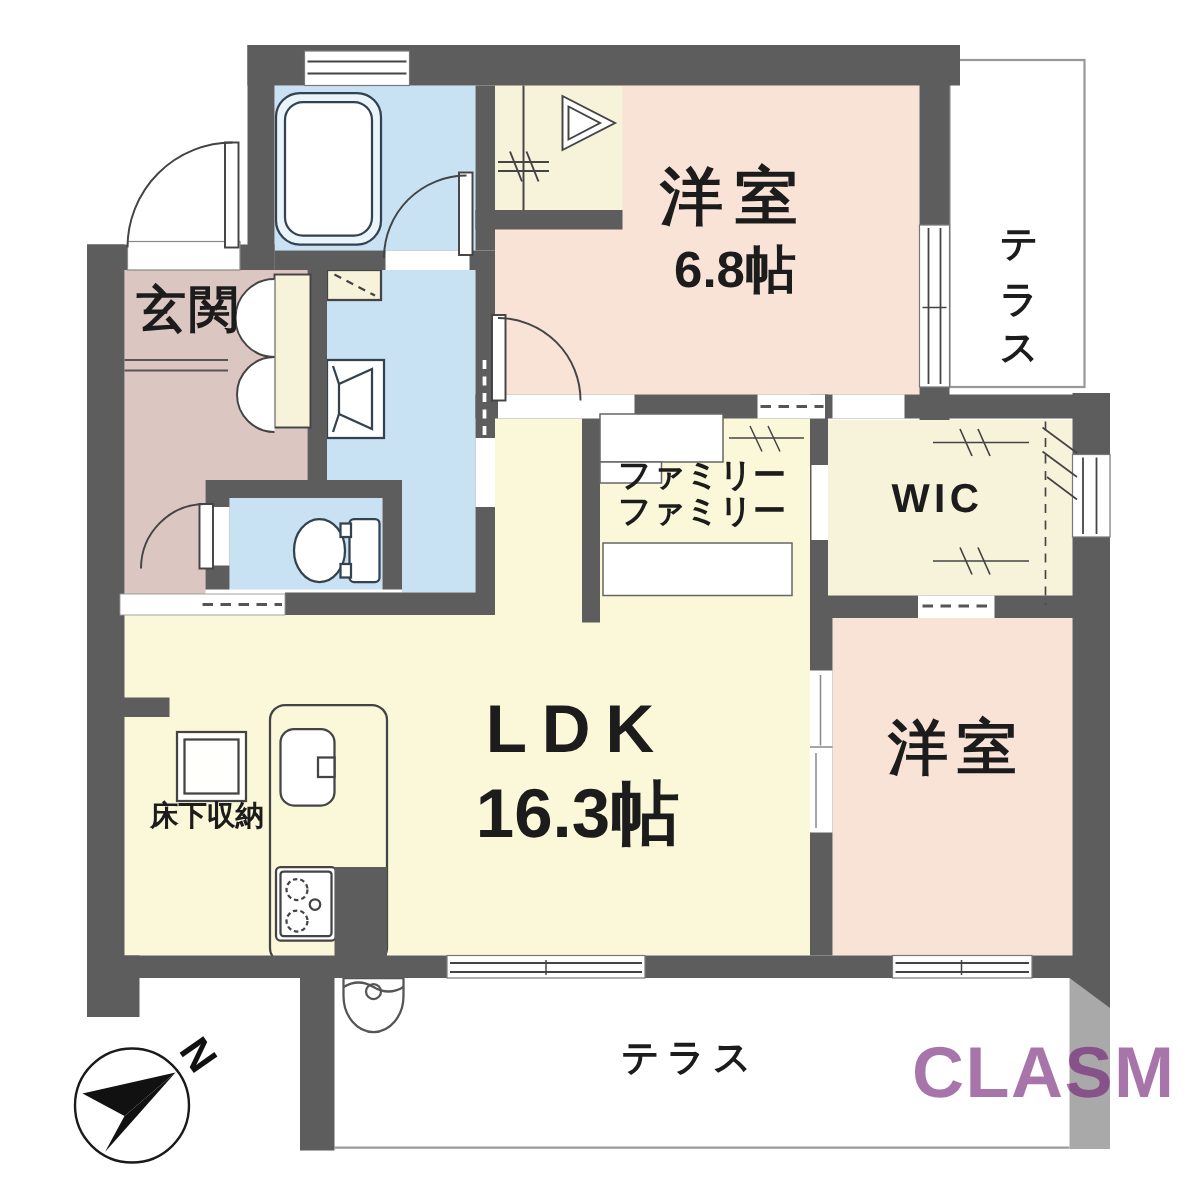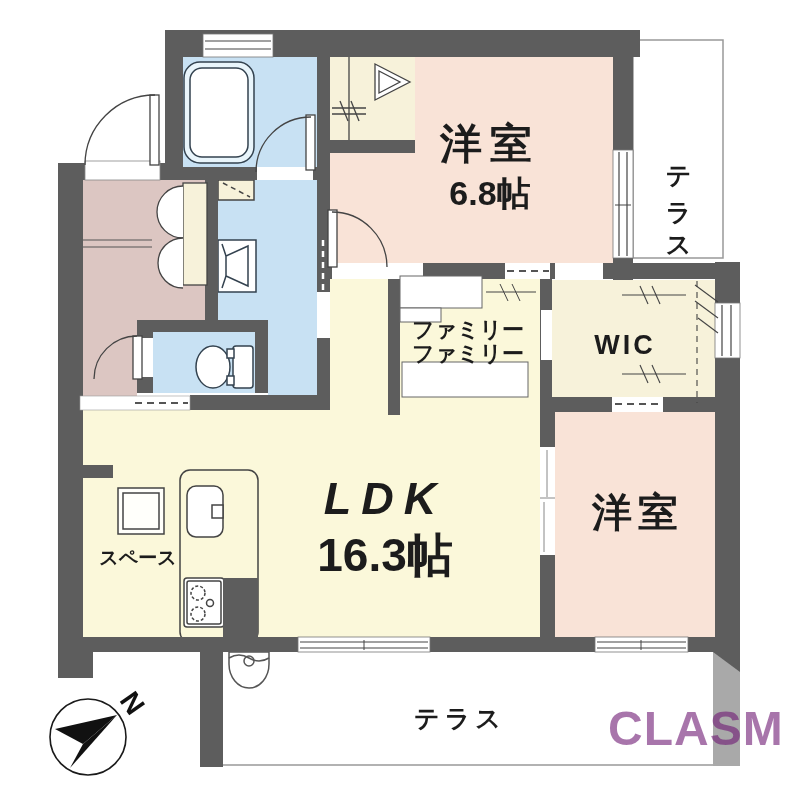--- a/index.html
+++ b/index.html
@@ -1,28 +1,28 @@
 <!DOCTYPE html>
 <html><head>
 <meta charset="utf-8">
 <style>
   html,body{margin:0;padding:0;background:#fff;}
   #canvas{position:relative;width:800px;height:800px;background:#fff;overflow:hidden;
           font-family:"Liberation Sans", sans-serif;}
   #plan-svg{position:absolute;left:0;top:0;}
   .lbl{position:absolute;color:#1c1c1c;font-weight:bold;text-align:center;line-height:1.08;
-       white-space:nowrap;margin-top:13px;}
+       white-space:nowrap;}
   .lbl-genkan{left:84px;top:188px;width:84px;font-size:33px;letter-spacing:2px;}
   .lbl-r68-name{left:400px;top:108px;width:180px;font-size:42px;letter-spacing:8px;}
   .lbl-r68-size{left:400px;top:162px;width:180px;font-size:34px;}
   .lbl-terrace-r{left:660px;top:104px;width:32px;font-size:25px;letter-spacing:7px;
                  writing-mode:vertical-rl;text-orientation:upright;height:170px;}
   .lbl-family{left:392px;top:305px;width:152px;font-size:22px;}
   .lbl-wic{left:560px;top:318px;width:130px;font-size:27px;letter-spacing:3px;}
-  .lbl-ldk-name{left:290px;top:462px;width:190px;font-size:45px;letter-spacing:10px;font-style:italic;}
+  .lbl-ldk-name{left:290px;top:462px;width:190px;font-size:45px;letter-spacing:10px;}
   .lbl-ldk-size{left:290px;top:518px;width:190px;font-size:46px;}
   .lbl-r51-name{left:556px;top:478px;width:164px;font-size:40px;letter-spacing:6px;}
   .lbl-r51-size{left:556px;top:528px;width:164px;font-size:36px;}
   .lbl-yukashita{left:92px;top:535px;width:92px;font-size:19px;}
   .lbl-terrace-b{left:400px;top:692px;width:120px;font-size:25px;letter-spacing:5px;}
   .watermark{left:608px;top:690px;width:160px;font-size:48px;color:#701a75;opacity:.6;
              letter-spacing:1px;text-align:left;}
 </style>
 </head>
 <body>
@@ -276,28 +276,29 @@
   </g>
 
   <g>
     <circle cx="88" cy="737" r="38" fill="#fff" stroke="#1a1a1a" stroke-width="1.6"></circle>
     <path d="M117,715 L55,729 L83,744 Z" fill="#111"></path>
     <path d="M117,715 L83,744 L70,768 Z" fill="#111"></path>
     <text x="131" y="712" font-size="28" font-weight="bold" fill="#111" text-anchor="middle" transform="rotate(55 131 704)">N</text>
   </g>
 </svg>
 
+<div class="lbl lbl-genkan">玄関</div>
 <div class="lbl lbl-r68-name">洋室</div>
 <div class="lbl lbl-r68-size">6.8帖</div>
 <div class="lbl lbl-terrace-r">テラス</div>
 <div class="lbl lbl-family">
   <div>ファミリー</div>
   <div>ファミリー</div>
 </div>
 <div class="lbl lbl-wic">WIC</div>
 <div class="lbl lbl-ldk-name">LDK</div>
 <div class="lbl lbl-ldk-size">16.3帖</div>
 <div class="lbl lbl-r51-name">洋室</div>
-<div class="lbl lbl-yukashita">スペース</div>
+<div class="lbl lbl-yukashita">床下収納</div>
 <div class="lbl lbl-terrace-b">テラス</div>
 <div class="lbl watermark">CLASM</div>
 
 </div>
 
 </body></html>

